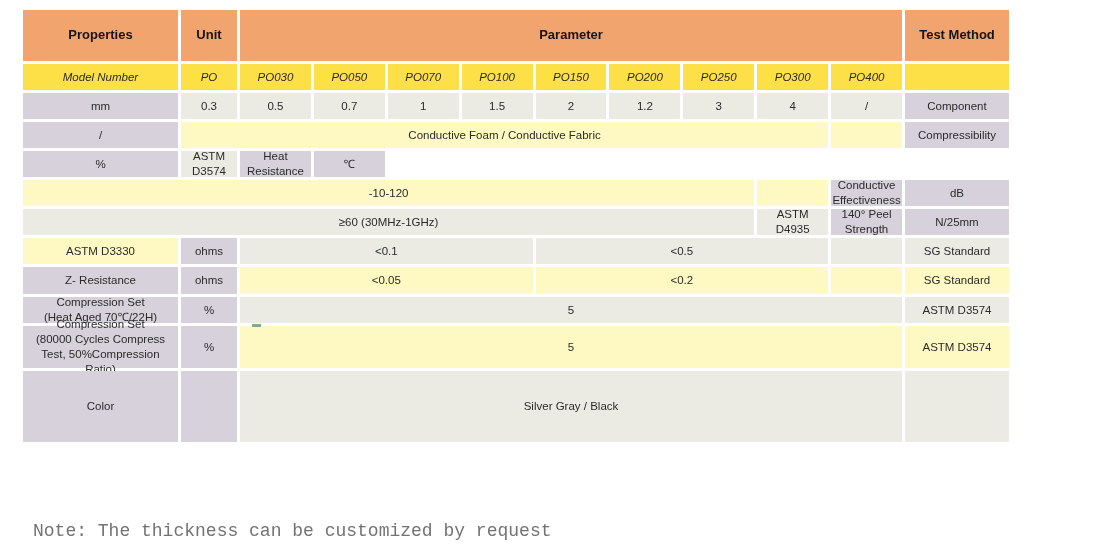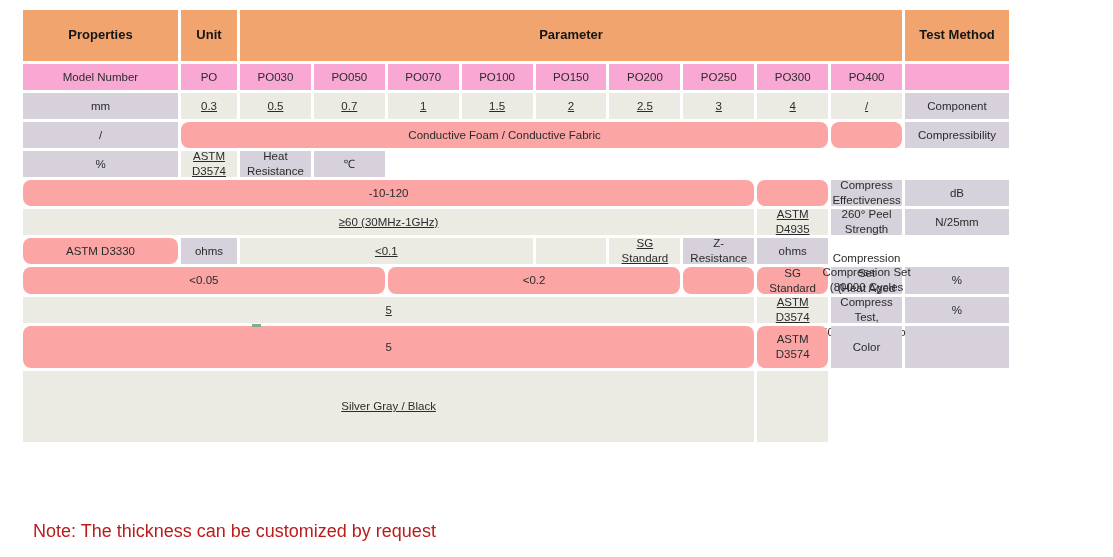--- a/index.html
+++ b/index.html
@@ -14,30 +14,30 @@
     grid-template-rows:51px 26px 26px 26px 26px 26px 26px 26px 27px 26px 42px 71px 43px;
     gap:3px;
     background:#ffffff;
   }
   .c{
     display:flex;align-items:center;justify-content:center;
     text-align:center;font-size:11.5px;color:#2b2b2b;line-height:1.3;
     white-space:pre-line;padding:0 4px;box-sizing:border-box;min-width:0;
   }
   .hdr{background:#F2A46F;font-weight:700;font-size:13px;color:#151515;}
-  .peach{background:#f9a8d4;}
+  .peach{background:#fde047;font-style:italic;}
   .prop{background:#D6D1DB;}
-  .light{background:#EBEBE4;text-decoration:underline;}
-  .dark{background:#fca5a5;border-radius:8px;}
+  .light{background:#EBEBE4;}
+  .dark{background:#fef9c3;}
   .sp9{grid-column:span 9;}
   .sp4{grid-column:span 4;}
   .artifact{position:absolute;left:252px;top:324px;width:9px;height:3px;background:#7FAE8E;}
   .note{
     position:absolute;left:33px;top:521px;
-    font-family:Liberation Sans, sans-serif;font-size:18px;color:#b91c1c;
+    font-family:Liberation Mono, monospace;font-size:18px;color:#737373;
   }
 </style>
 </head>
 <body>
 
 <div class="spec-table">
 
   <div class="c hdr">Properties</div>
   <div class="c hdr">Unit</div>
   <div class="c hdr sp9">Parameter</div>
@@ -56,50 +56,51 @@
   <div class="c peach">PO400</div>
   <div class="c peach"></div>
 
   <div class="c prop">mm</div>
   <div class="c light">0.3</div>
   <div class="c light">0.5</div>
   <div class="c light">0.7</div>
   <div class="c light">1</div>
   <div class="c light">1.5</div>
   <div class="c light">2</div>
-  <div class="c light">2.5</div>
+  <div class="c light">1.2</div>
   <div class="c light">3</div>
   <div class="c light">4</div>
   <div class="c light">/</div>
 
   <div class="c prop">Component</div>
   <div class="c prop">/</div>
   <div class="c dark sp9">Conductive Foam / Conductive Fabric</div>
   <div class="c dark"></div>
 
   <div class="c prop">Compressibility</div>
   <div class="c prop">%</div>
   <div class="c light">ASTM D3574</div>
 
   <div class="c prop">Heat Resistance</div>
   <div class="c prop">℃</div>
   <div class="c dark sp9">-10-120</div>
   <div class="c dark"></div>
 
-  <div class="c prop">Compress Effectiveness</div>
+  <div class="c prop">Conductive Effectiveness</div>
   <div class="c prop">dB</div>
   <div class="c light sp9">≥60 (30MHz-1GHz)</div>
   <div class="c light">ASTM D4935</div>
 
-  <div class="c prop">260° Peel Strength</div>
+  <div class="c prop">140° Peel Strength</div>
   <div class="c prop">N/25mm</div>
   <div class="c dark">ASTM D3330</div>
 
   <div class="c prop">ohms</div>
   <div class="c light sp4">&lt;0.1</div>
+  <div class="c light sp4">&lt;0.5</div>
   <div class="c light"></div>
   <div class="c light">SG Standard</div>
 
   <div class="c prop">Z- Resistance</div>
   <div class="c prop">ohms</div>
   <div class="c dark sp4">&lt;0.05</div>
   <div class="c dark sp4">&lt;0.2</div>
   <div class="c dark"></div>
   <div class="c dark">SG Standard</div>
 

